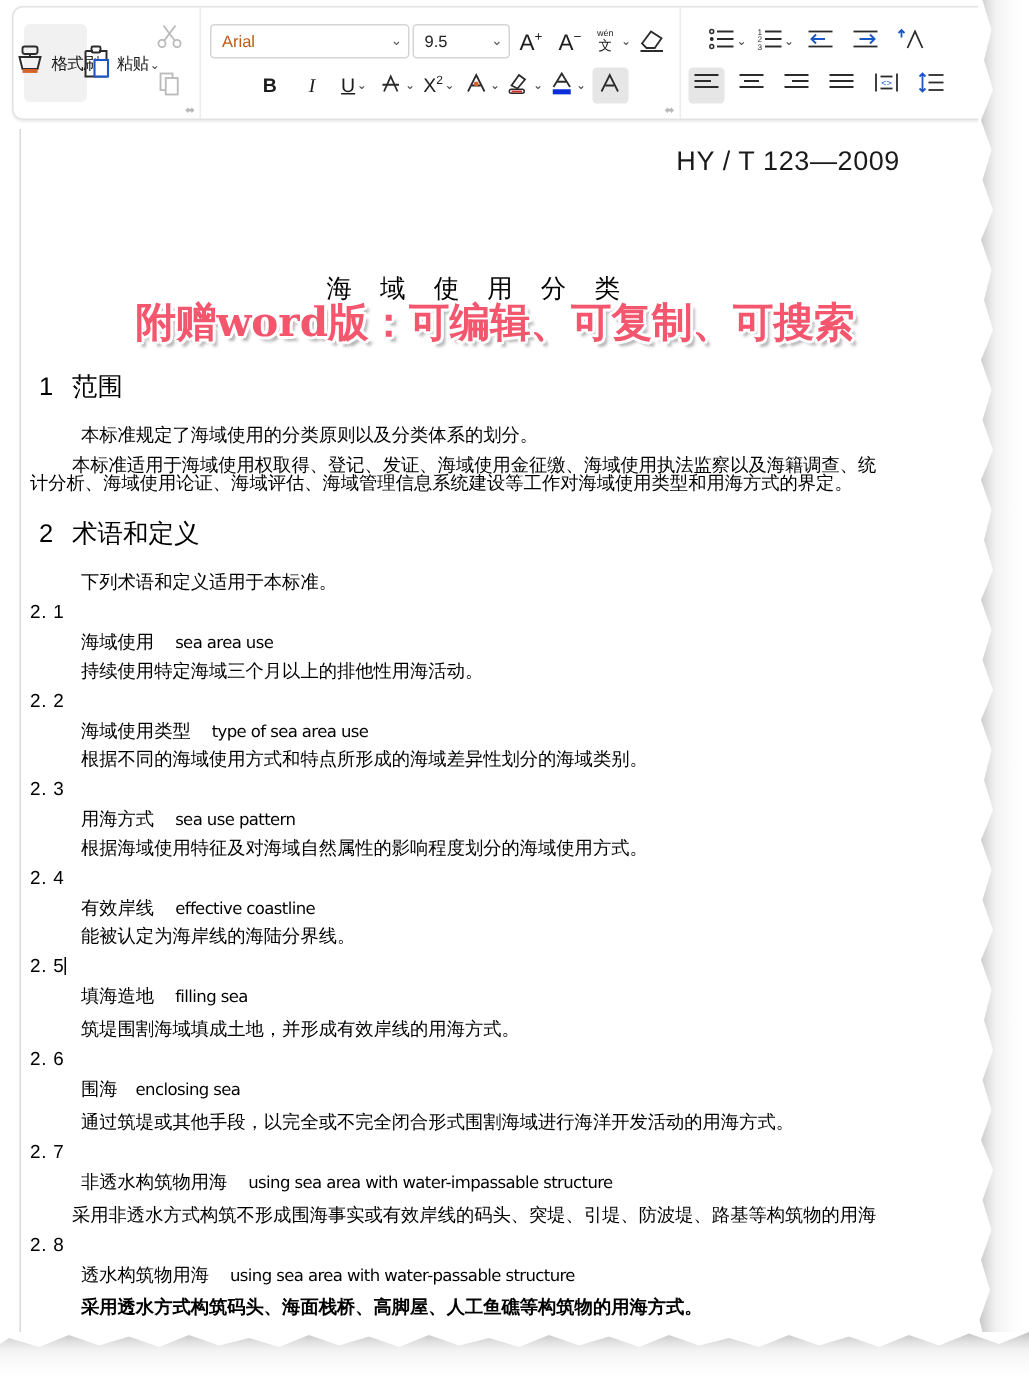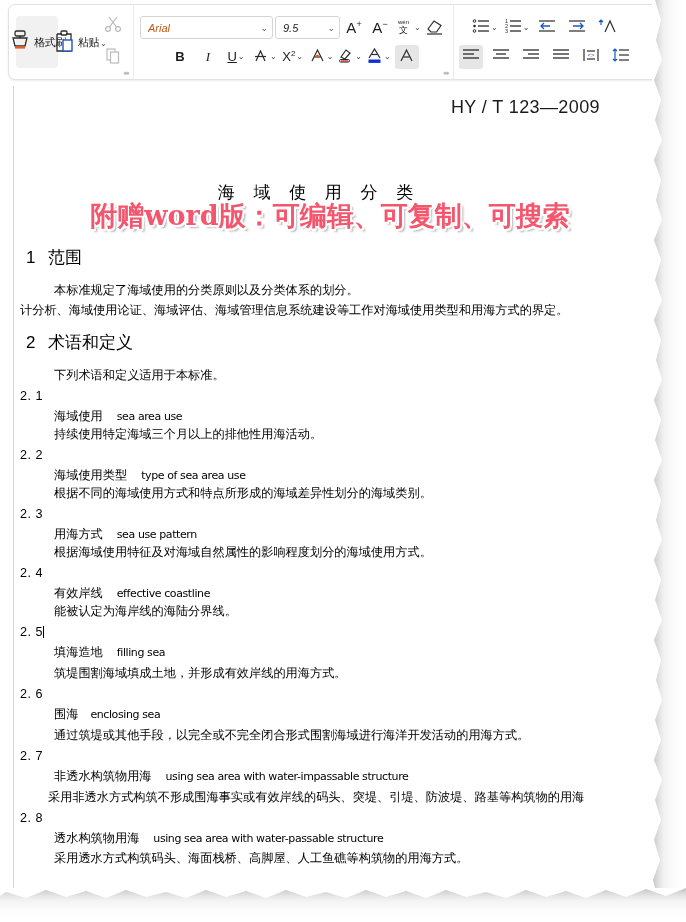--- a/index.html
+++ b/index.html
@@ -97,21 +97,21 @@
     display: flex;
     align-items: center;
     justify-content: space-between;
     padding: 0 4px 0 7px;
     background: #fff;
     font-size: 11px;
     color: #222;
   }
   .combo.fontname { width: 120px; }
   .combo.fontsize { width: 52px; }
-  .combo .val { white-space: nowrap; overflow: hidden; font-style: italic; }
+  .combo .val { white-space: nowrap; overflow: hidden; }
   .combo.fontname .val { color: #c05a16; }
   .caret { color: #555; font-size: 9px; margin-left: 3px; }
 
   .ibtn {
     min-width: 24px; height: 24px;
     display: flex; align-items: center; justify-content: center;
     border-radius: 3px;
     font-size: 13px;
     color: #1d1d1d;
   }
@@ -522,20 +522,21 @@
     <div class="body-text">
 
       <div class="sp22"></div>
       <div class="sec-h">
         <span class="num">1</span><span>范围</span>
       </div>
 
       <div class="sp18"></div>
       <p class="p p-ind">本标准规定了海域使用的分类原则以及分类体系的划分。</p>
       <div class="sp8"></div>
+      <p class="ln" style="text-indent:28px;margin-left:-6px;">本标准适用于海域使用权取得、登记、发证、海域使用金征缴、海域使用执法监察以及海籍调查、统</p>
       <p class="ln" style="margin-left:-6px;">计分析、海域使用论证、海域评估、海域管理信息系统建设等工作对海域使用类型和用海方式的界定。</p>
 
       <div class="sp18"></div>
       <div class="sec-h">
         <span class="num">2</span><span>术语和定义</span>
       </div>
 
       <div class="sp18"></div>
       <p class="p p-ind">下列术语和定义适用于本标准。</p>
 
@@ -596,21 +597,21 @@
         <span>非透水构筑物用海</span><span style="display:inline-block;width:14px;"></span><span class="eng">using sea area with water-impassable structure</span>
       </div>
       <div class="ln" style="margin-top:9px;padding-left:28px;margin-left:-6px;">采用非透水方式构筑不形成围海事实或有效岸线的码头、突堤、引堤、防波堤、路基等构筑物的用海</div>
 
       <div class="sp8"></div>
       <div class="num-only" style="margin-left:-6px;">2. 8</div>
       <div class="sp8"></div>
       <div class="term">
         <span>透水构筑物用海</span><span style="display:inline-block;width:14px;"></span><span class="eng">using sea area with water-passable structure</span>
       </div>
-      <div class="def" style="margin-top:8px;">采用透水方式构筑码头、海面栈桥、高脚屋、人工鱼礁等构筑物的用海方式。</div>
+      <div class="def" style="margin-top:8px;font-weight:bold;">采用透水方式构筑码头、海面栈桥、高脚屋、人工鱼礁等构筑物的用海方式。</div>
 
     </div>
   </div>
 </div>
 
 <div class="torn-right">
   <svg class="tornsvg" width="34" height="922" viewBox="0 0 34 922" preserveAspectRatio="none">
     <defs>
       <linearGradient id="tg" x1="0" y1="0" x2="1" y2="0">
         <stop offset="0" stop-color="#8d8d8d" stop-opacity="0.55"></stop>

